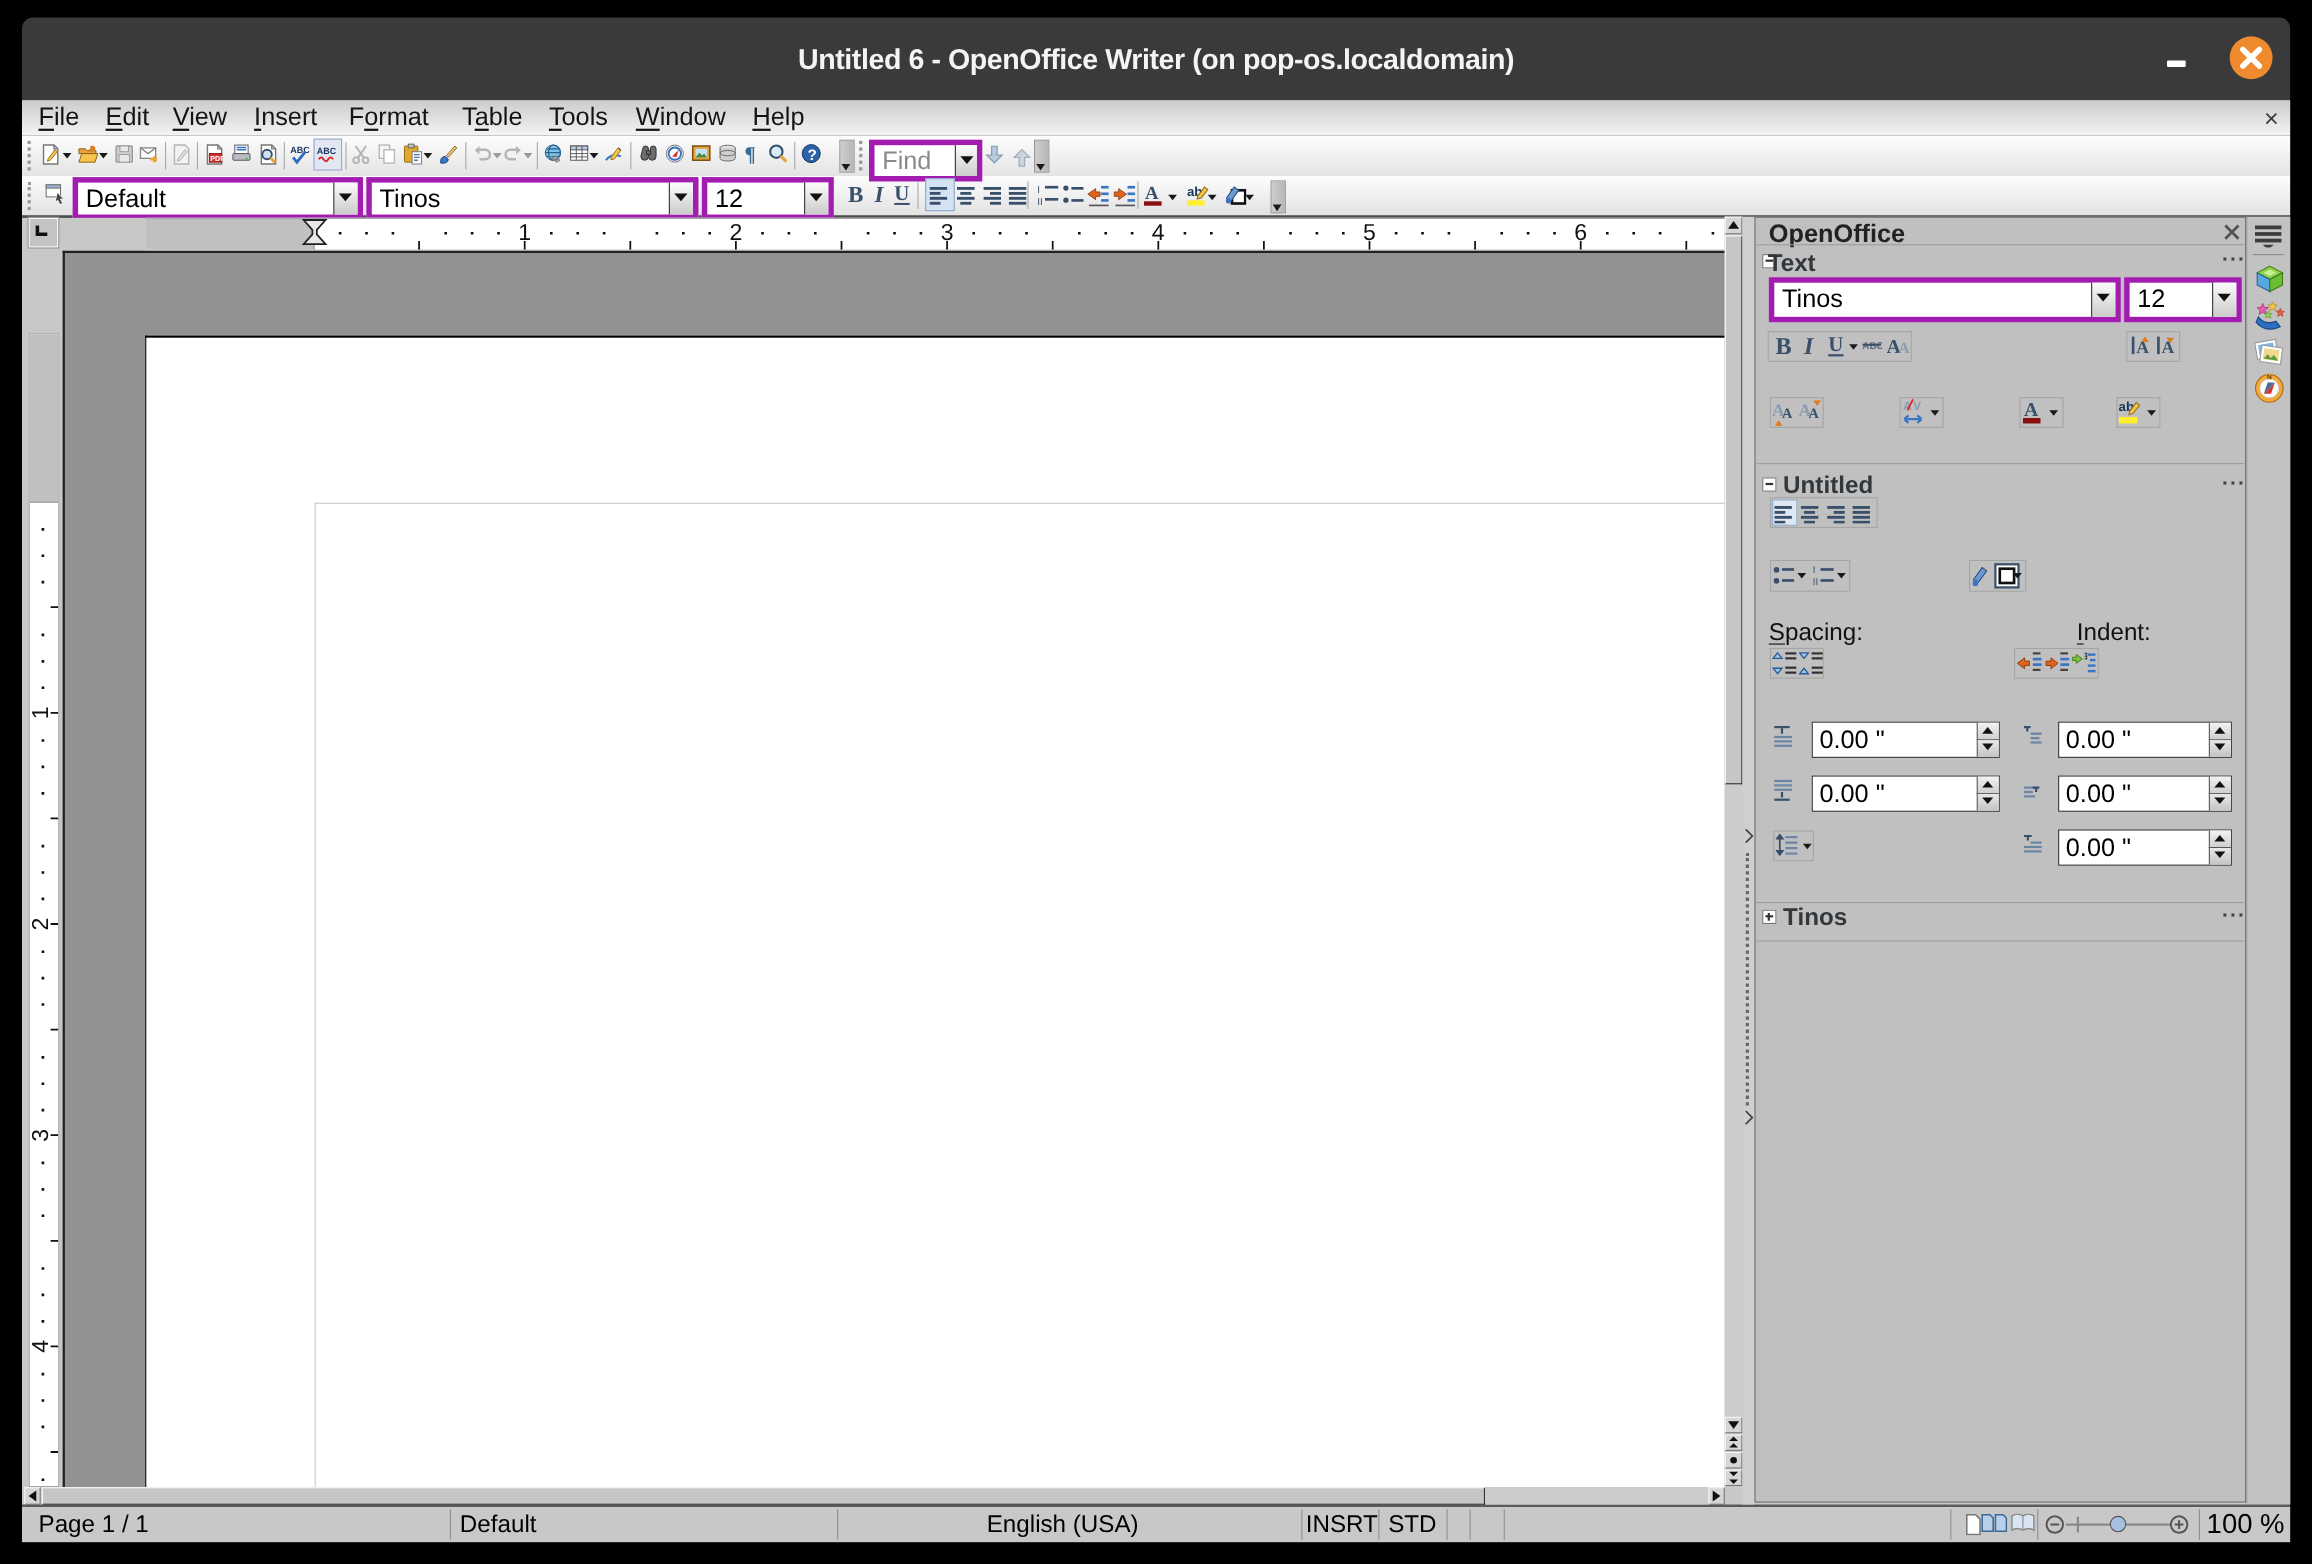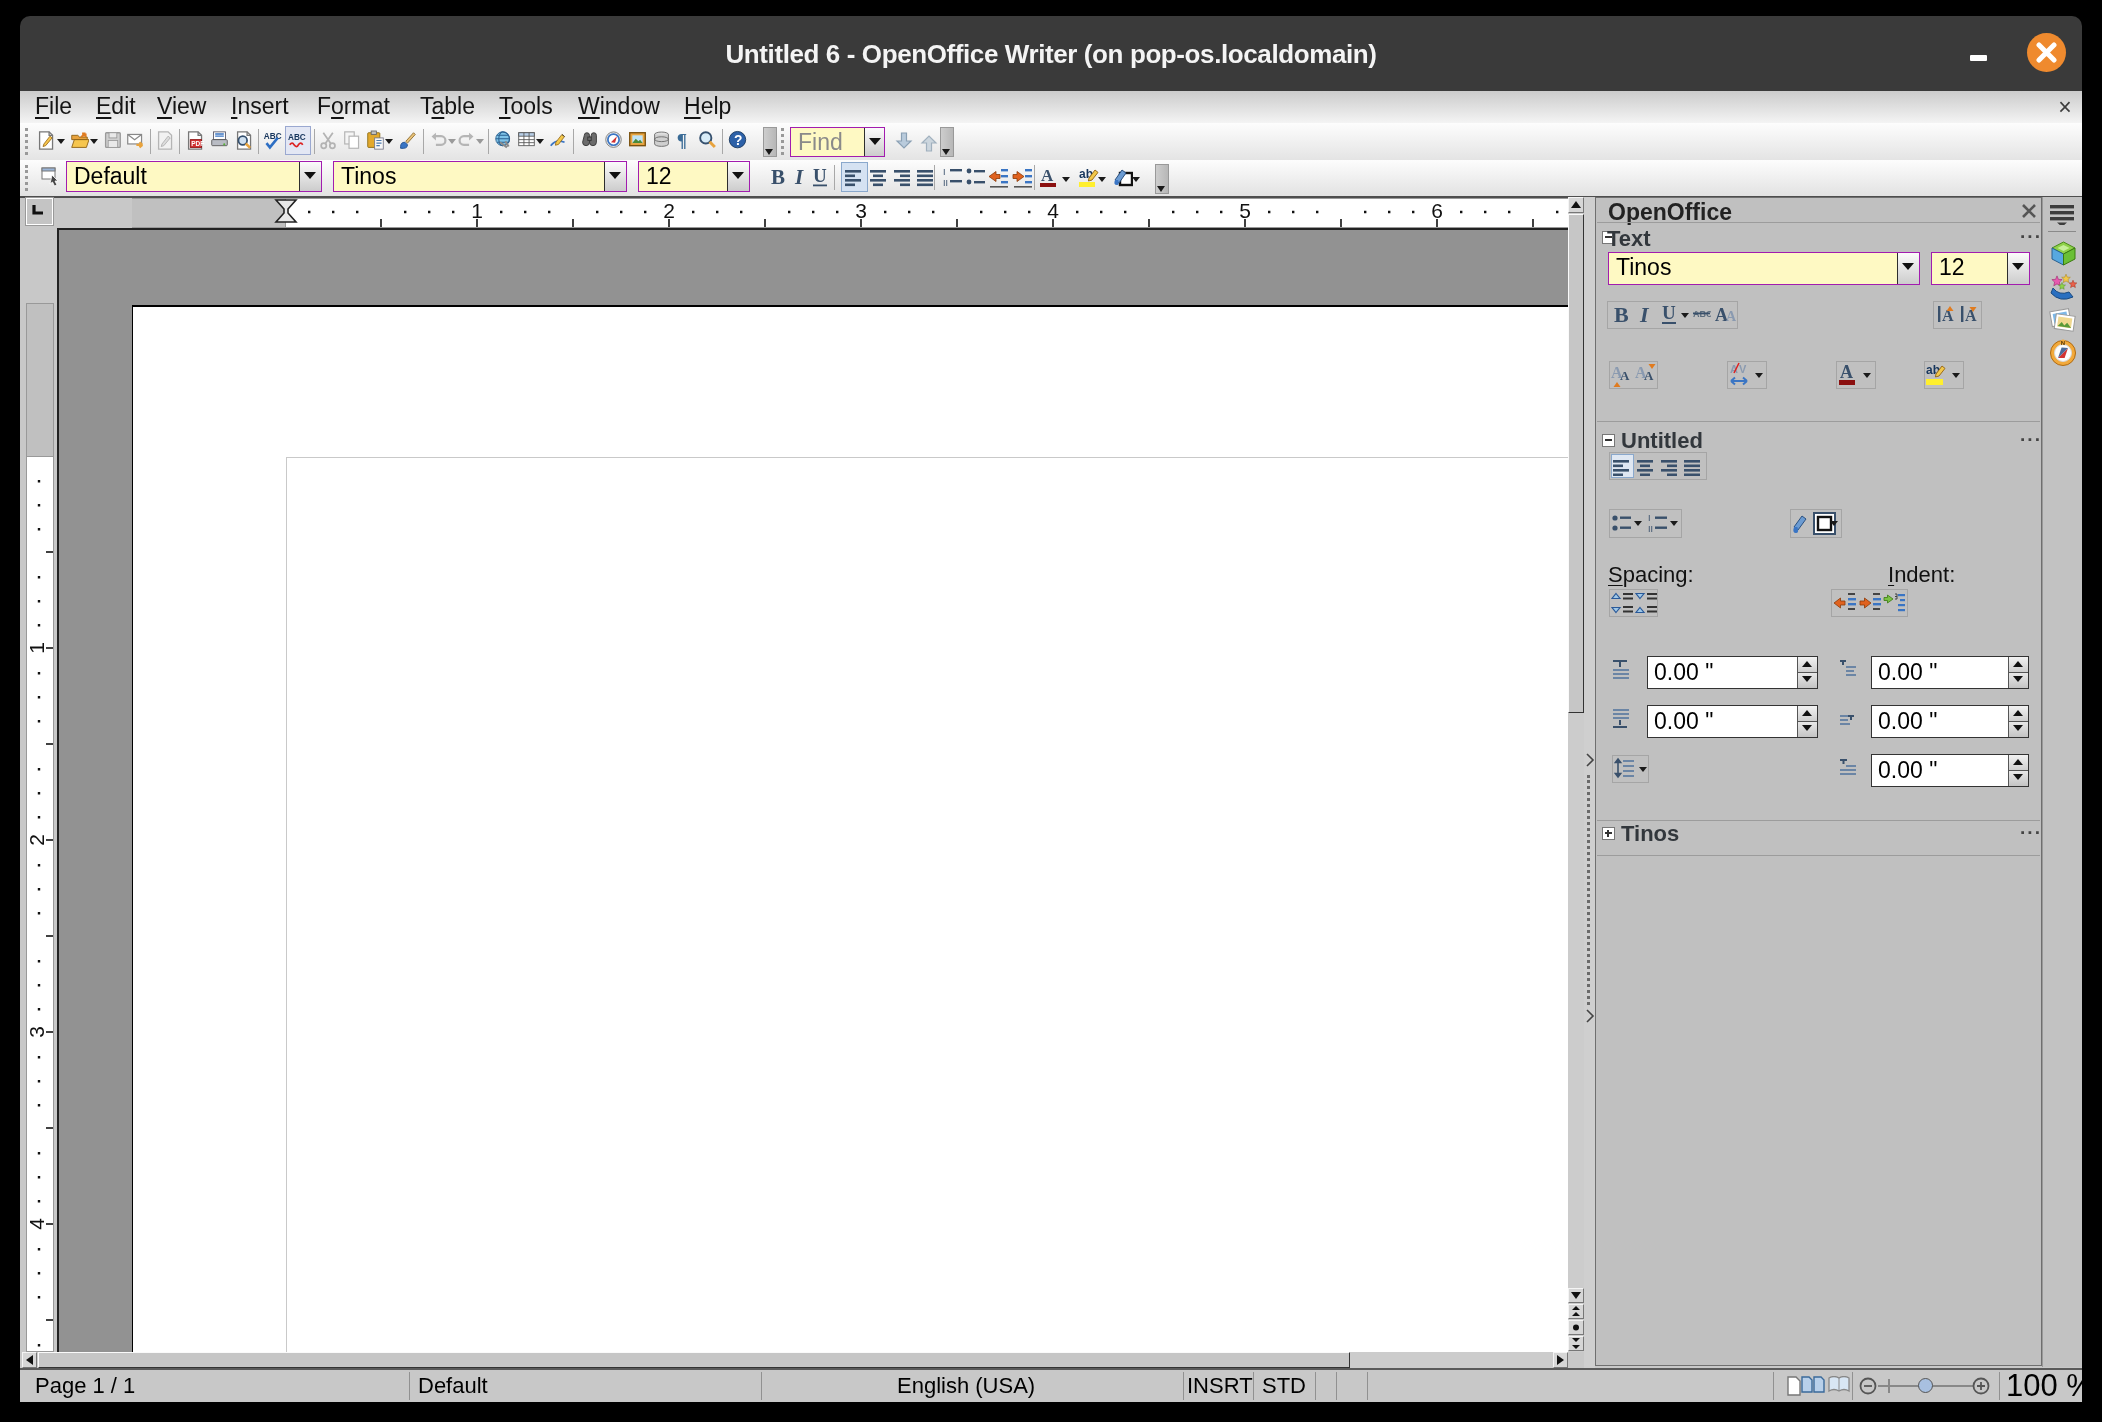--- a/index.html
+++ b/index.html
@@ -14,21 +14,21 @@
 .mi u{text-decoration-thickness:2px;text-underline-offset:3px;}
 #menux{left:2053px;top:95px;width:24px;height:24px;color:#3c3c3c;font-size:23px;line-height:24px;text-align:center;}
 #tb1{left:20px;top:123px;width:2062px;height:37px;background:linear-gradient(#fdfdfd,#e4e4e4);}
 #tb2{left:20px;top:160px;width:2062px;height:36px;background:linear-gradient(#fdfdfd,#e2e2e2);}
 #tbline{left:20px;top:196px;width:2062px;height:2px;background:#4e4e4e;}
 .grip{position:absolute;width:0;border-left:3px dotted #999;}
 .tsep{position:absolute;width:1px;background:#a8a8a8;}
 .ovf{position:absolute;width:12px;background:linear-gradient(90deg,#cdcdcd,#b7b7b7);border:1px solid #999;}
 .ovf:after{content:"";position:absolute;left:1px;bottom:1px;border-left:4px solid transparent;border-right:4px solid transparent;border-top:6px solid #1a1a1a;}
 .dd{position:absolute;width:0;height:0;border-left:4px solid transparent;border-right:4px solid transparent;border-top:5px solid #1a1a1a;}
-.combo{position:absolute;background:#fef9c3;border:1px solid #a21caf;}
+.combo{position:absolute;background:#ffffff;border:5px solid #a21caf;}
 .combo .t{position:absolute;left:7px;top:1px;font-size:23px;color:#000;}
 .combo .btn{position:absolute;right:0;top:0;bottom:0;width:21px;background:linear-gradient(#fbfbfb,#cccccc);border-left:1px solid #2e2e2e;}
 .combo .btn:after{content:"";position:absolute;left:4px;top:10px;border-left:6px solid transparent;border-right:6px solid transparent;border-top:7px solid #111;}
 #content{left:20px;top:198px;width:2062px;height:1170px;background:#c8c8c8;}
 #corner{left:26px;top:198px;width:25px;height:25px;background:#c4c4c4;border:1px solid #fff;outline:1px solid #999;}
 #hruler{left:132px;top:198px;width:1436px;height:28px;background:#fff;border-top:1px solid #999;border-bottom:1px solid #999;}
 #vruler{left:26px;top:303px;width:26px;height:1047px;background:#fff;border:1px solid #999;}
 #docarea{left:57px;top:228px;width:1511px;height:1124px;background:#929292;border-top:2px solid #222;border-left:2px solid #222;box-sizing:border-box;}
 #page{left:132px;top:305px;width:1436px;height:1047px;background:#fff;border-left:1px solid #000;border-top:2px solid #000;box-sizing:border-box;}
 .bnd{position:absolute;background:#c9c9c9;}
@@ -760,12 +760,12 @@
     <circle cx="9" cy="9" r="7.5" fill="none" stroke="#555" stroke-width="1.8"></circle>
     <path d="M5 9 h8" stroke="#555" stroke-width="1.8"></path>
   </svg>
 <div class="a" style="left:1878px;top:1385px;width:95px;height:2px;background:#888"></div>
 <div class="a" style="left:1888px;top:1379px;width:2px;height:14px;background:#888"></div>
 <div class="a" style="left:1918px;top:1378px;width:15px;height:15px;border-radius:50%;background:#a8c0e0;border:1px solid #555;box-sizing:border-box"></div>
 <svg class="a" style="left:1972px;top:1377px" width="18" height="18">
     <circle cx="9" cy="9" r="7.5" fill="none" stroke="#555" stroke-width="1.8"></circle>
     <path d="M5 9 h8 M9 5 v8" stroke="#555" stroke-width="1.8"></path>
   </svg>
-<div class="scell" style="left:2006px;font-size:31px">100 %</div>
+<div class="scell" style="left:2006px;font-size:25px">100 %</div>
 </body></html>

